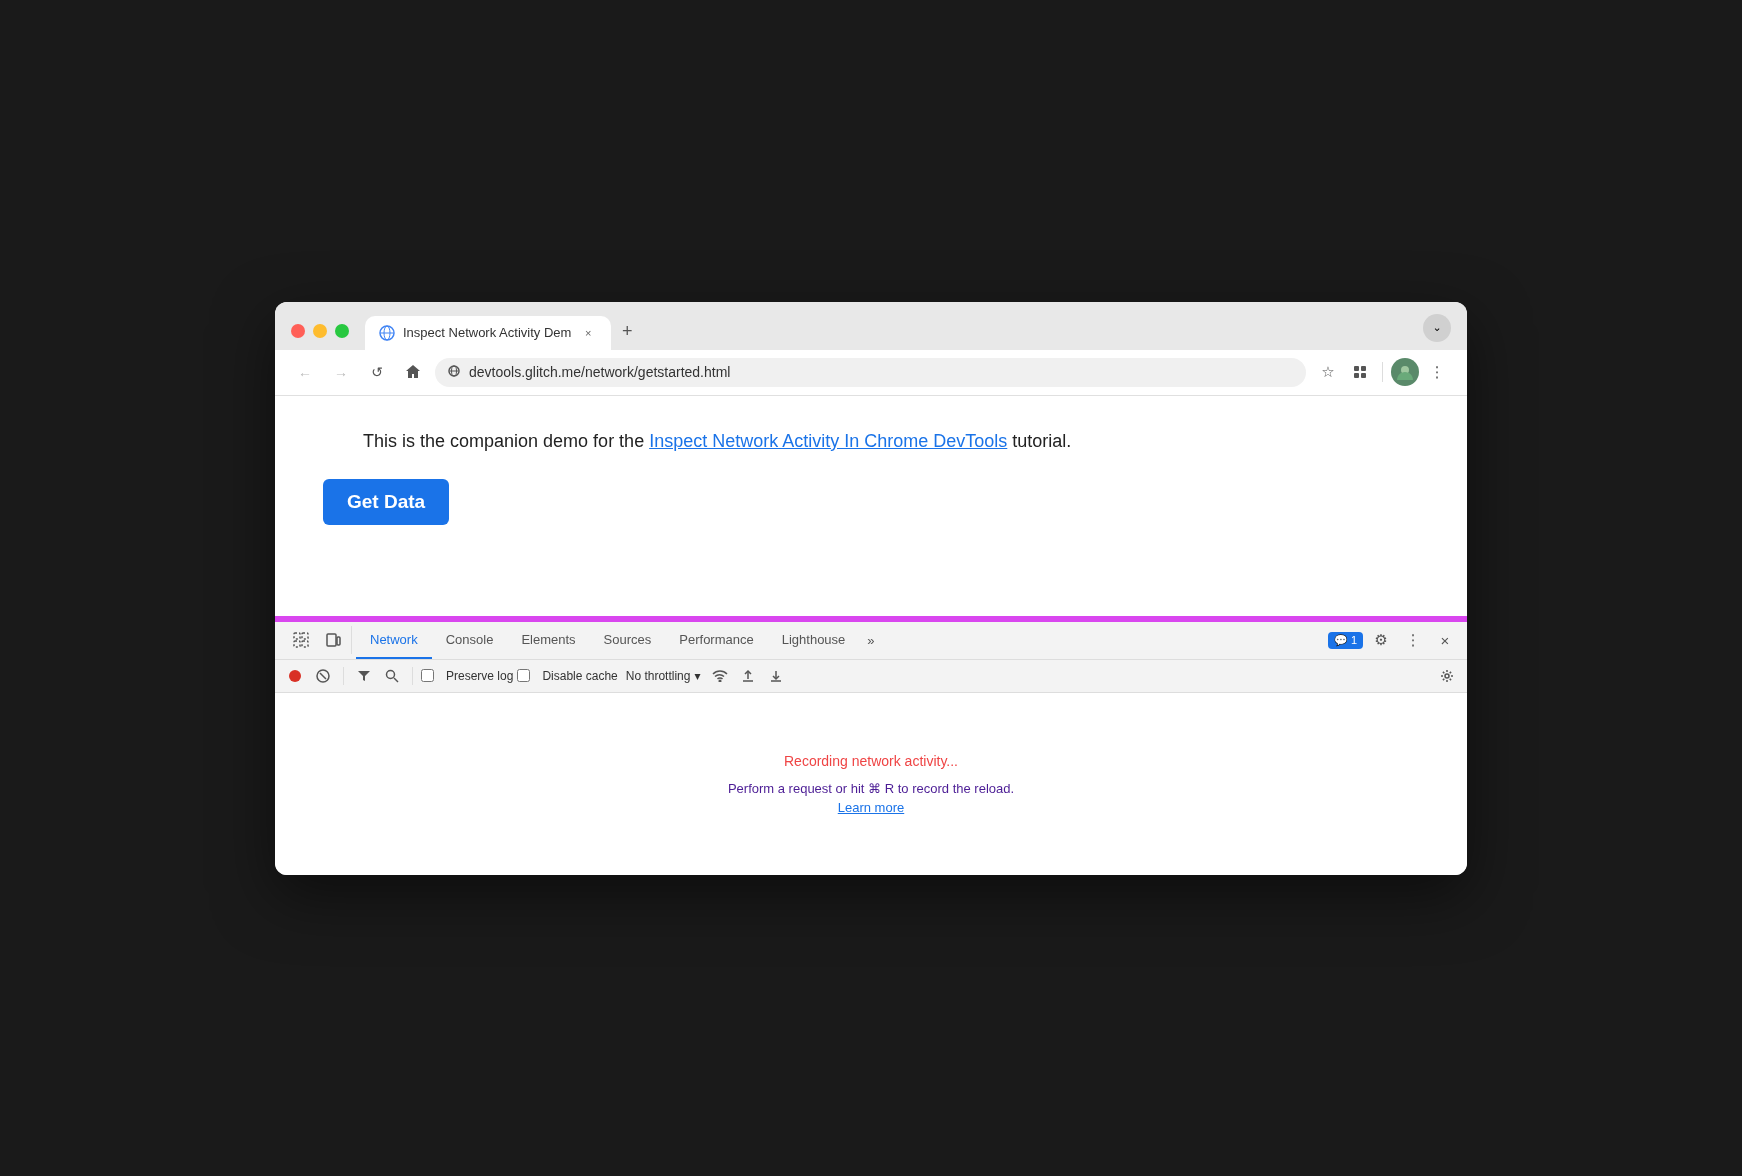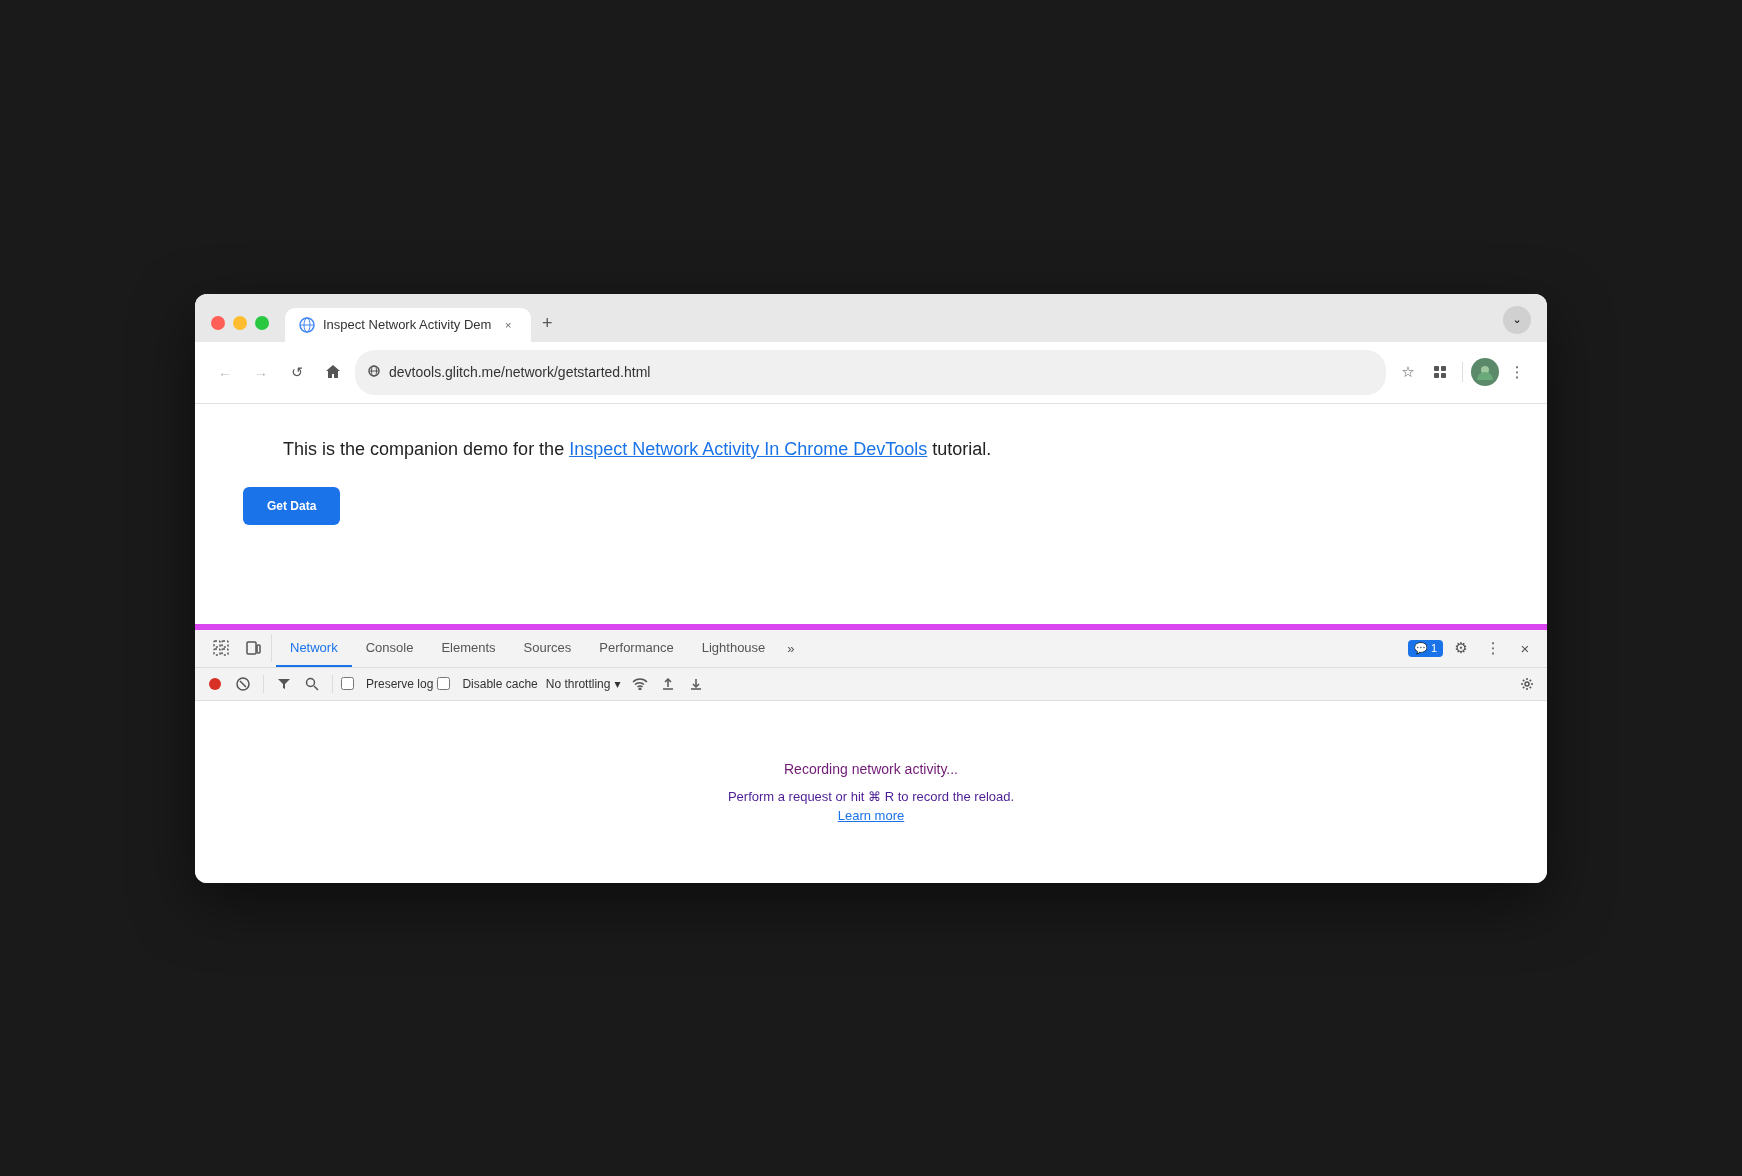--- a/index.html
+++ b/index.html
@@ -5,21 +5,21 @@
     * { box-sizing: border-box; margin: 0; padding: 0; }
     body {
       background: #1a1a1a;
       display: flex;
       justify-content: center;
       align-items: center;
       min-height: 100vh;
       font-family: -apple-system, BlinkMacSystemFont, 'Segoe UI', sans-serif;
     }
     .browser-window {
-      width: 1352px;
+      width: 1192px;
       background: #f0f0f0;
       border-radius: 12px;
       overflow: hidden;
       box-shadow: 0 20px 60px rgba(0,0,0,0.5);
     }
     
     .title-bar {
       background: #e8e8e8;
       padding: 12px 16px 0 16px;
       display: flex;
@@ -132,21 +132,21 @@
       font-size: 14px;
       border-radius: 50%;
     }
     .nav-btn.disabled { color: #bbb; cursor: default; }
     .address-bar {
       flex: 1;
       display: flex;
       align-items: flex-start;
       background: #f0f0f0;
       border-radius: 20px;
-      padding: 14px 12px;
+      padding: 6px 12px;
       gap: 8px;
     }
     .address-security-icon {
       color: #666;
       font-size: 13px;
     }
     .address-input {
       flex: 1;
       border: none;
       background: transparent;
@@ -225,21 +225,21 @@
     .page-subtitle a {
       color: #1a73e8;
       text-decoration: underline;
     }
     .get-data-btn {
       background: #1a73e8;
       color: white;
       border: none;
       padding: 12px 24px;
       border-radius: 6px;
-      font-size: 12px;
+      font-size: 19px;
       font-weight: 600;
       cursor: pointer;
     }
     
     .devtools {
       background: #ffffff;
       border-top: 6px solid #d946ef;
     }
     .devtools-tabs {
       display: flex;
@@ -360,21 +360,21 @@
     .network-empty {
       display: flex;
       flex-direction: column;
       align-items: center;
       justify-content: center;
       padding: 60px 20px;
       text-align: center;
     }
     .network-empty-title {
       font-size: 14px;
-      color: #701a75;
+      color: #ef4444;
       margin-bottom: 12px;
     }
     .network-empty-subtitle {
       font-size: 13px;
       color: #4c1d95;
       margin-bottom: 4px;
     }
     .network-empty-subtitle kbd {
       font-family: inherit;
       font-size: 13px;

